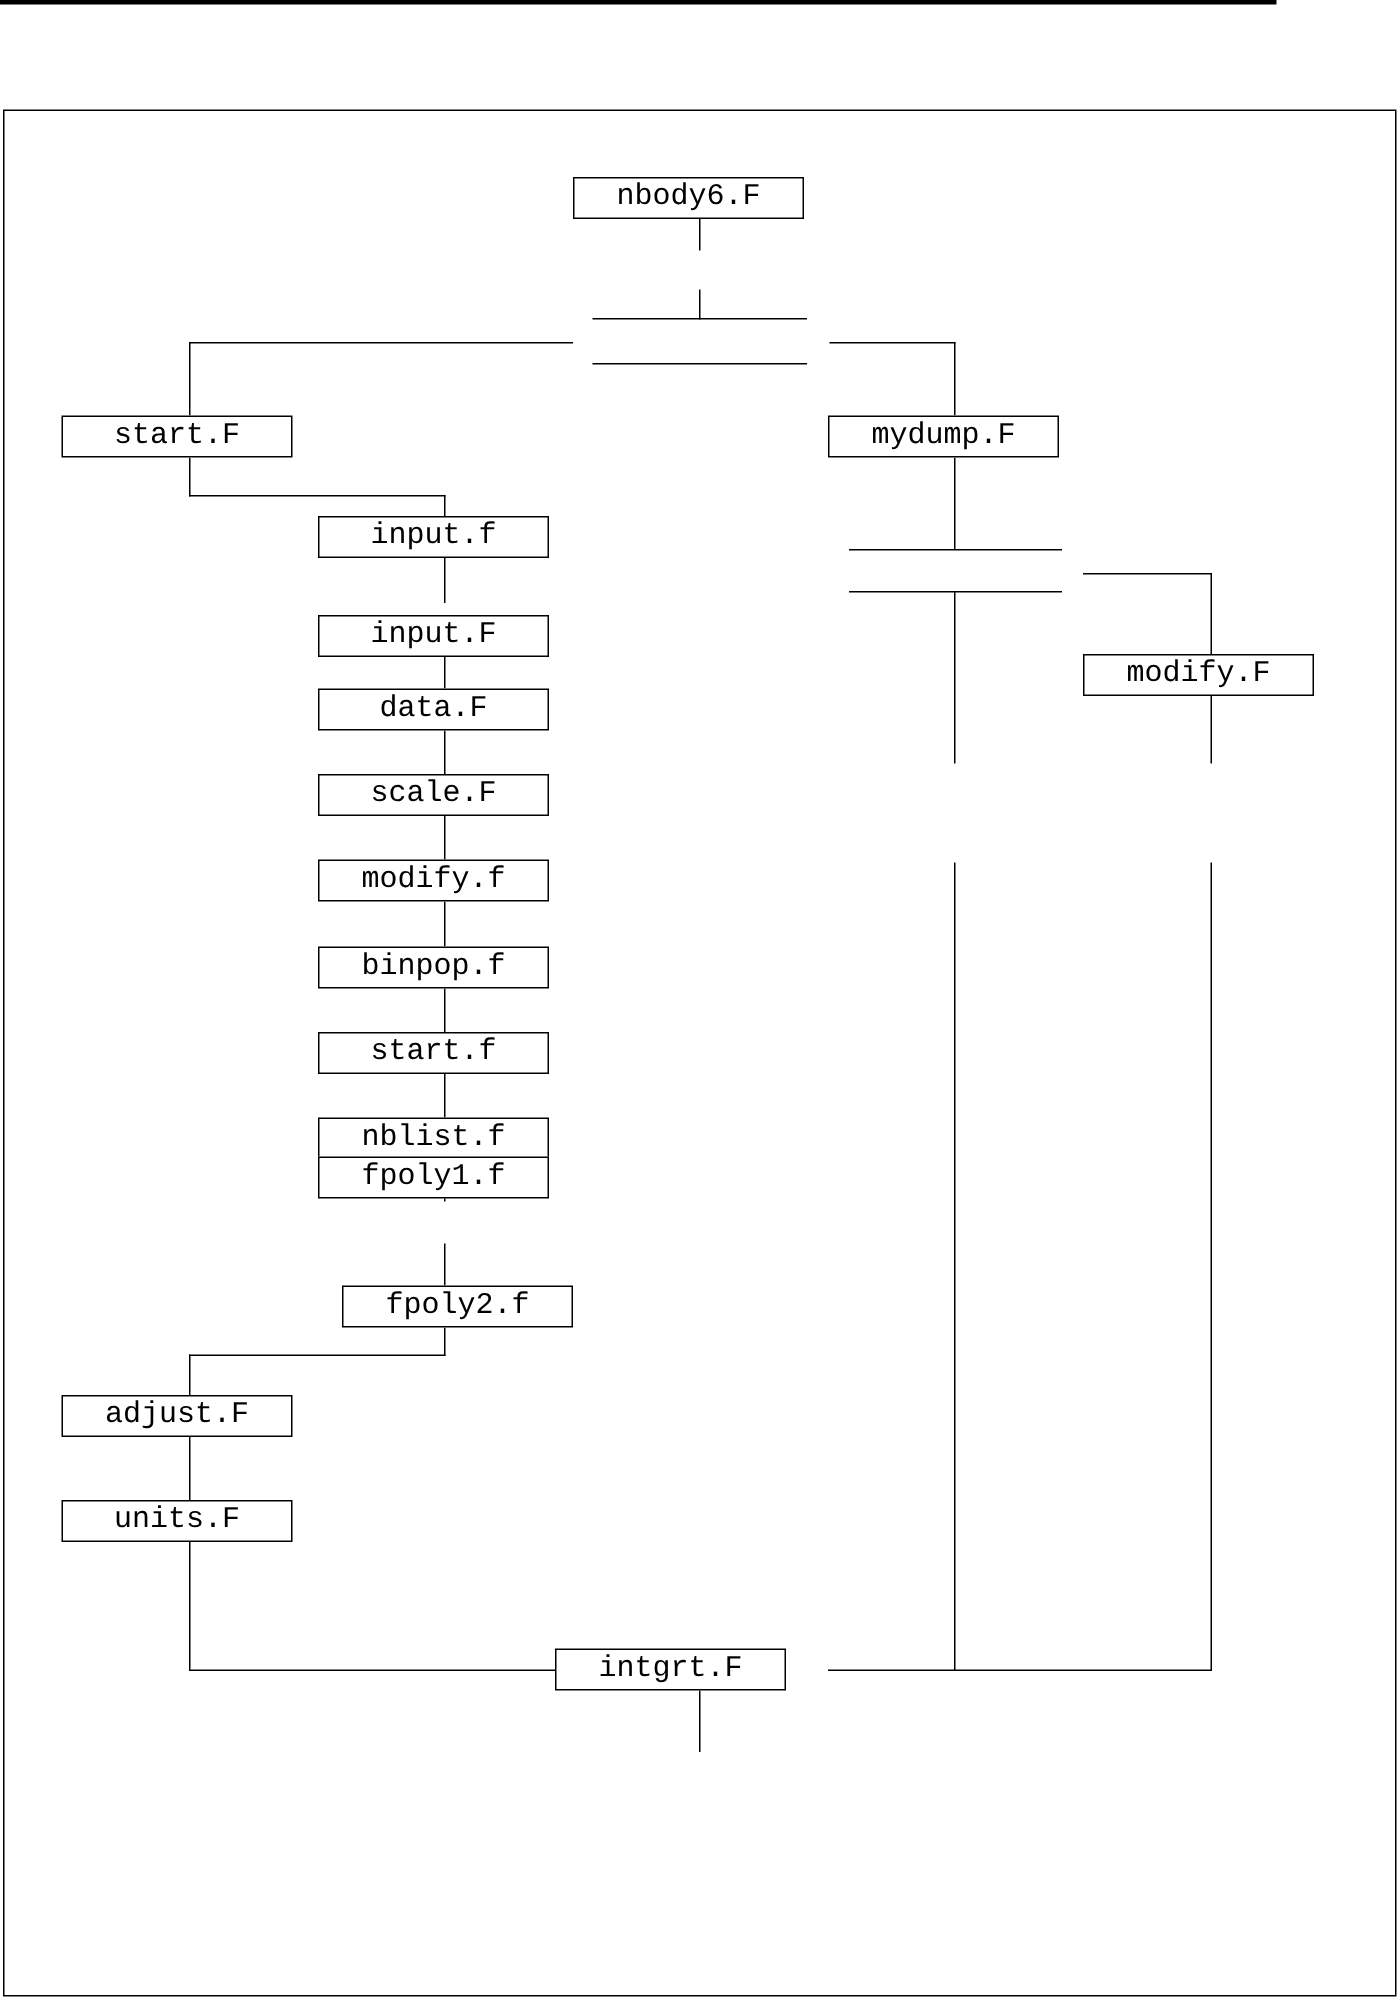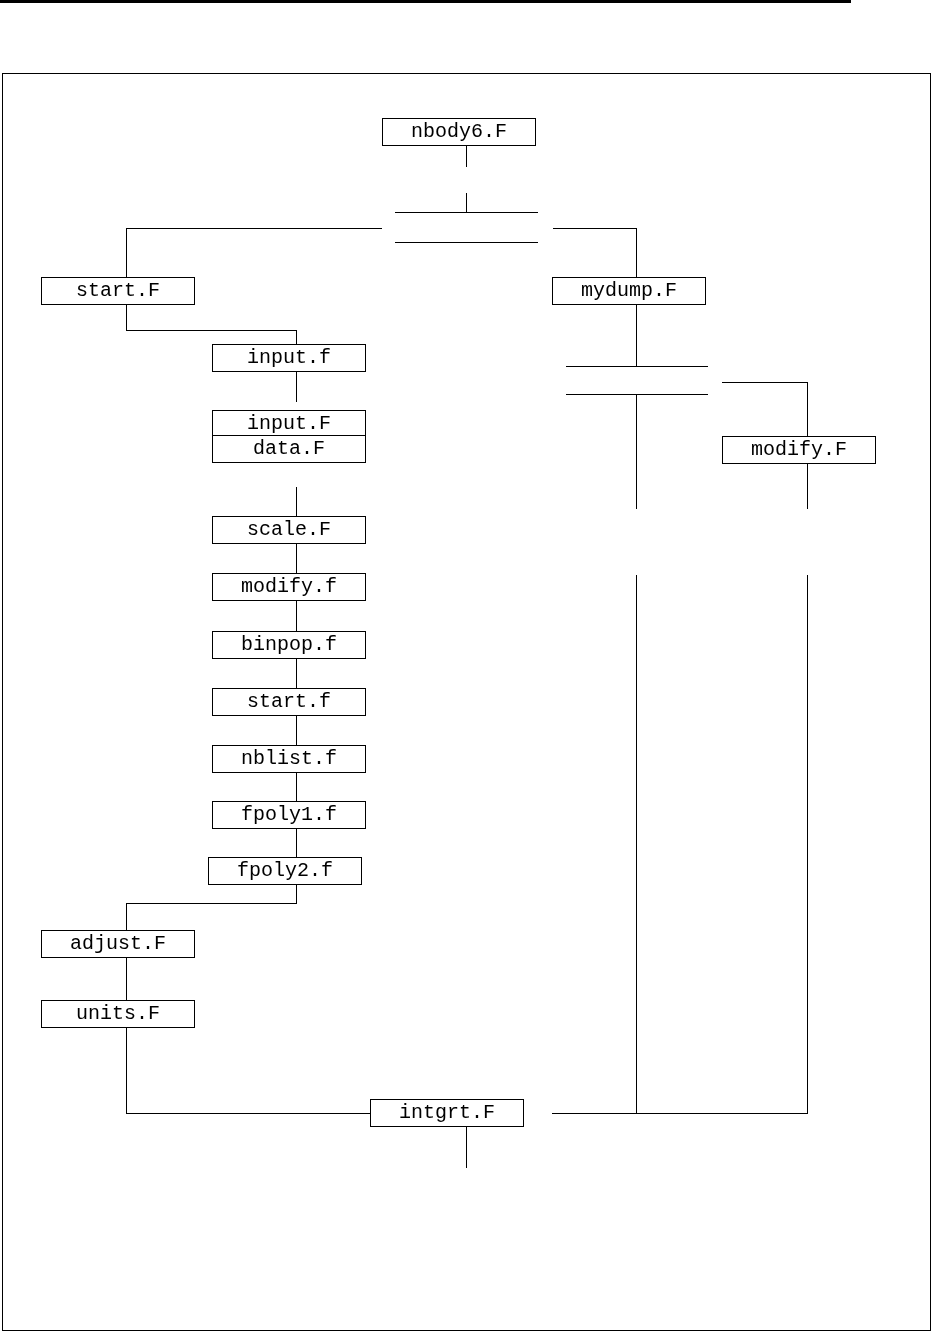--- a/index.html
+++ b/index.html
@@ -68,42 +68,42 @@
   </div>
   <div class="node" style="left:552px;top:277px">
     <span class="node-label">mydump.F</span>
   </div>
   <div class="node" style="left:212px;top:344px">
     <span class="node-label">input.f</span>
   </div>
   <div class="node" style="left:212px;top:410px">
     <span class="node-label">input.F</span>
   </div>
-  <div class="node" style="left:212px;top:435px">
+  <div class="node" style="left:212px;top:459px">
     <span class="node-label">data.F</span>
   </div>
   <div class="node" style="left:212px;top:516px">
     <span class="node-label">scale.F</span>
   </div>
   <div class="node" style="left:212px;top:573px">
     <span class="node-label">modify.f</span>
   </div>
   <div class="node" style="left:212px;top:631px">
     <span class="node-label">binpop.f</span>
   </div>
   <div class="node" style="left:212px;top:688px">
     <span class="node-label">start.f</span>
   </div>
   <div class="node" style="left:212px;top:745px">
     <span class="node-label">nblist.f</span>
   </div>
-  <div class="node" style="left:212px;top:801px">
+  <div class="node" style="left:212px;top:771px">
     <span class="node-label">fpoly1.f</span>
   </div>
-  <div class="node" style="left:208px;top:857px">
+  <div class="node" style="left:228px;top:857px">
     <span class="node-label">fpoly2.f</span>
   </div>
   <div class="node" style="left:41px;top:930px">
     <span class="node-label">adjust.F</span>
   </div>
   <div class="node" style="left:41px;top:1000px">
     <span class="node-label">units.F</span>
   </div>
   <div class="node" style="left:370px;top:1099px">
     <span class="node-label">intgrt.F</span>

